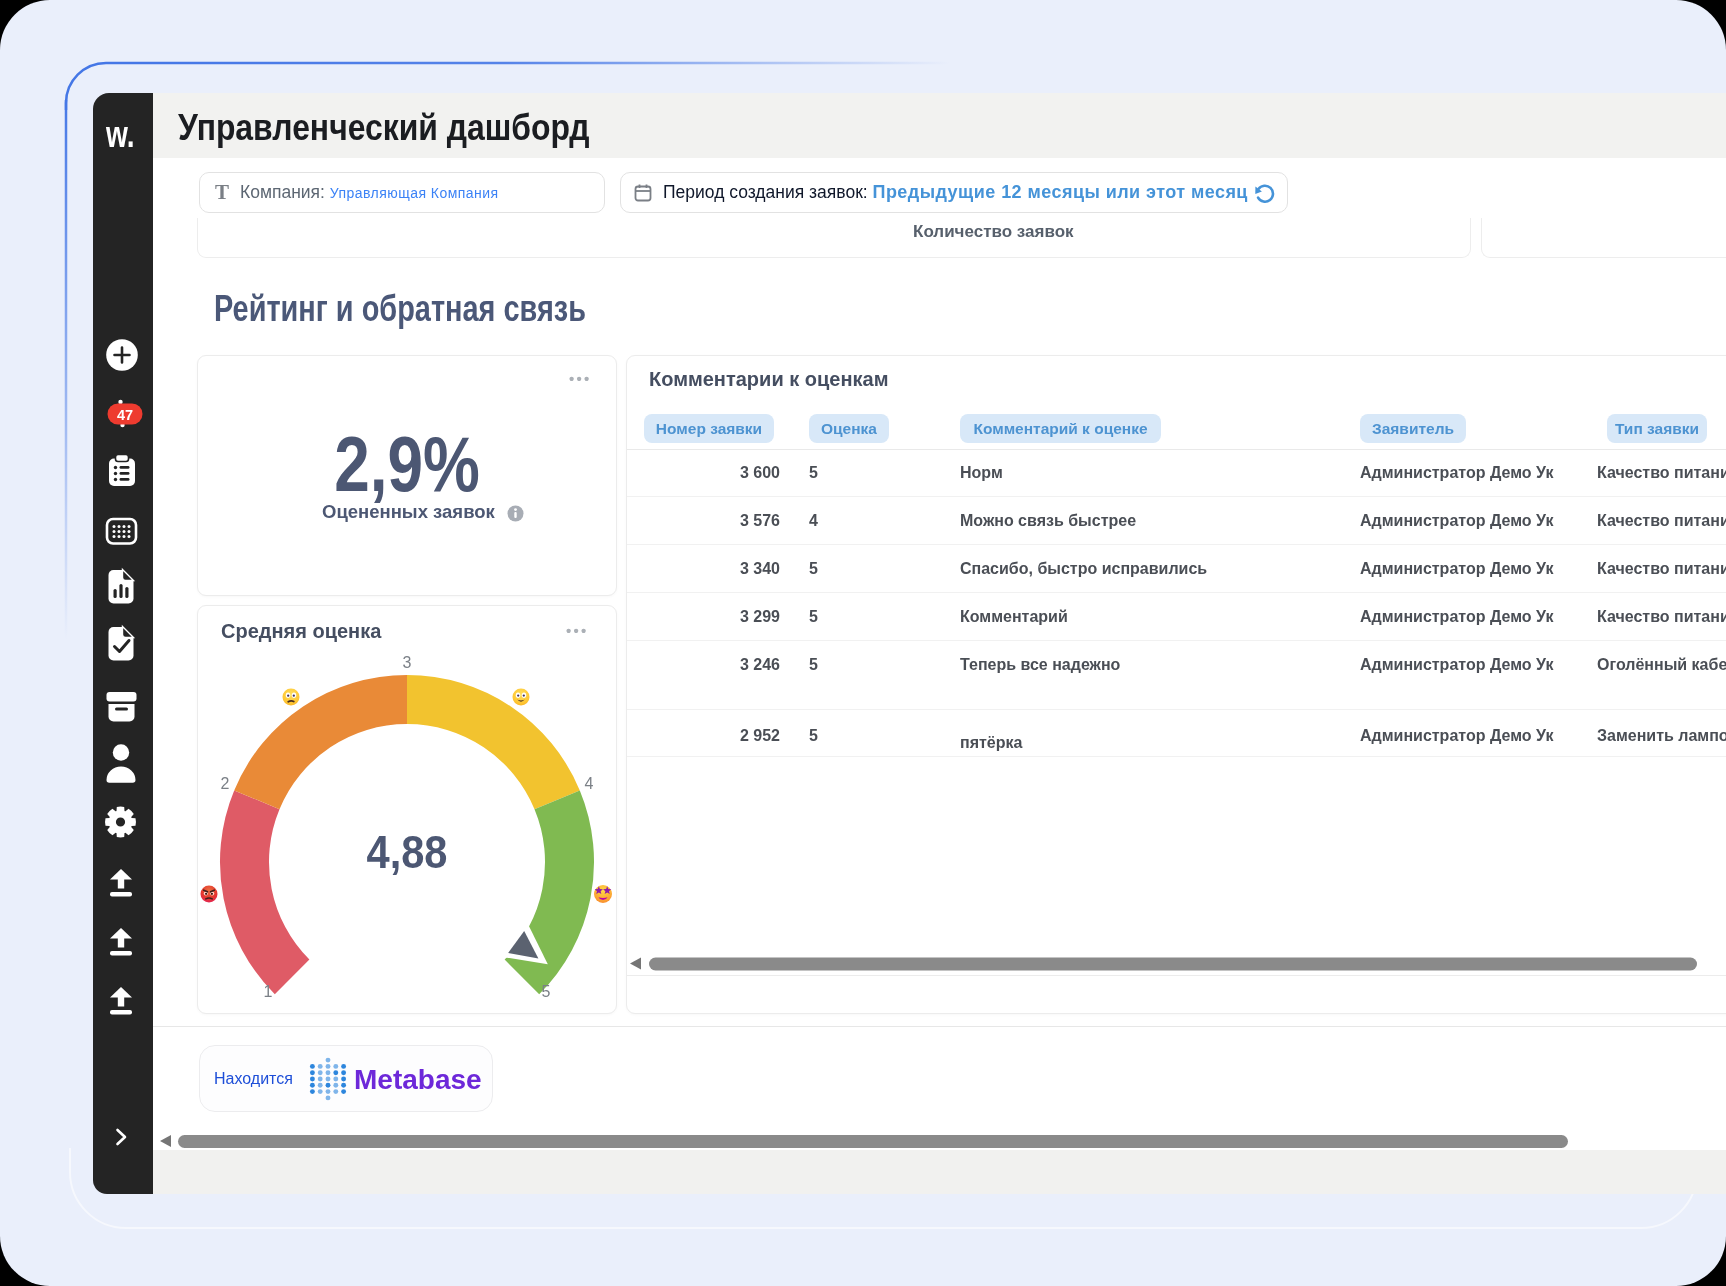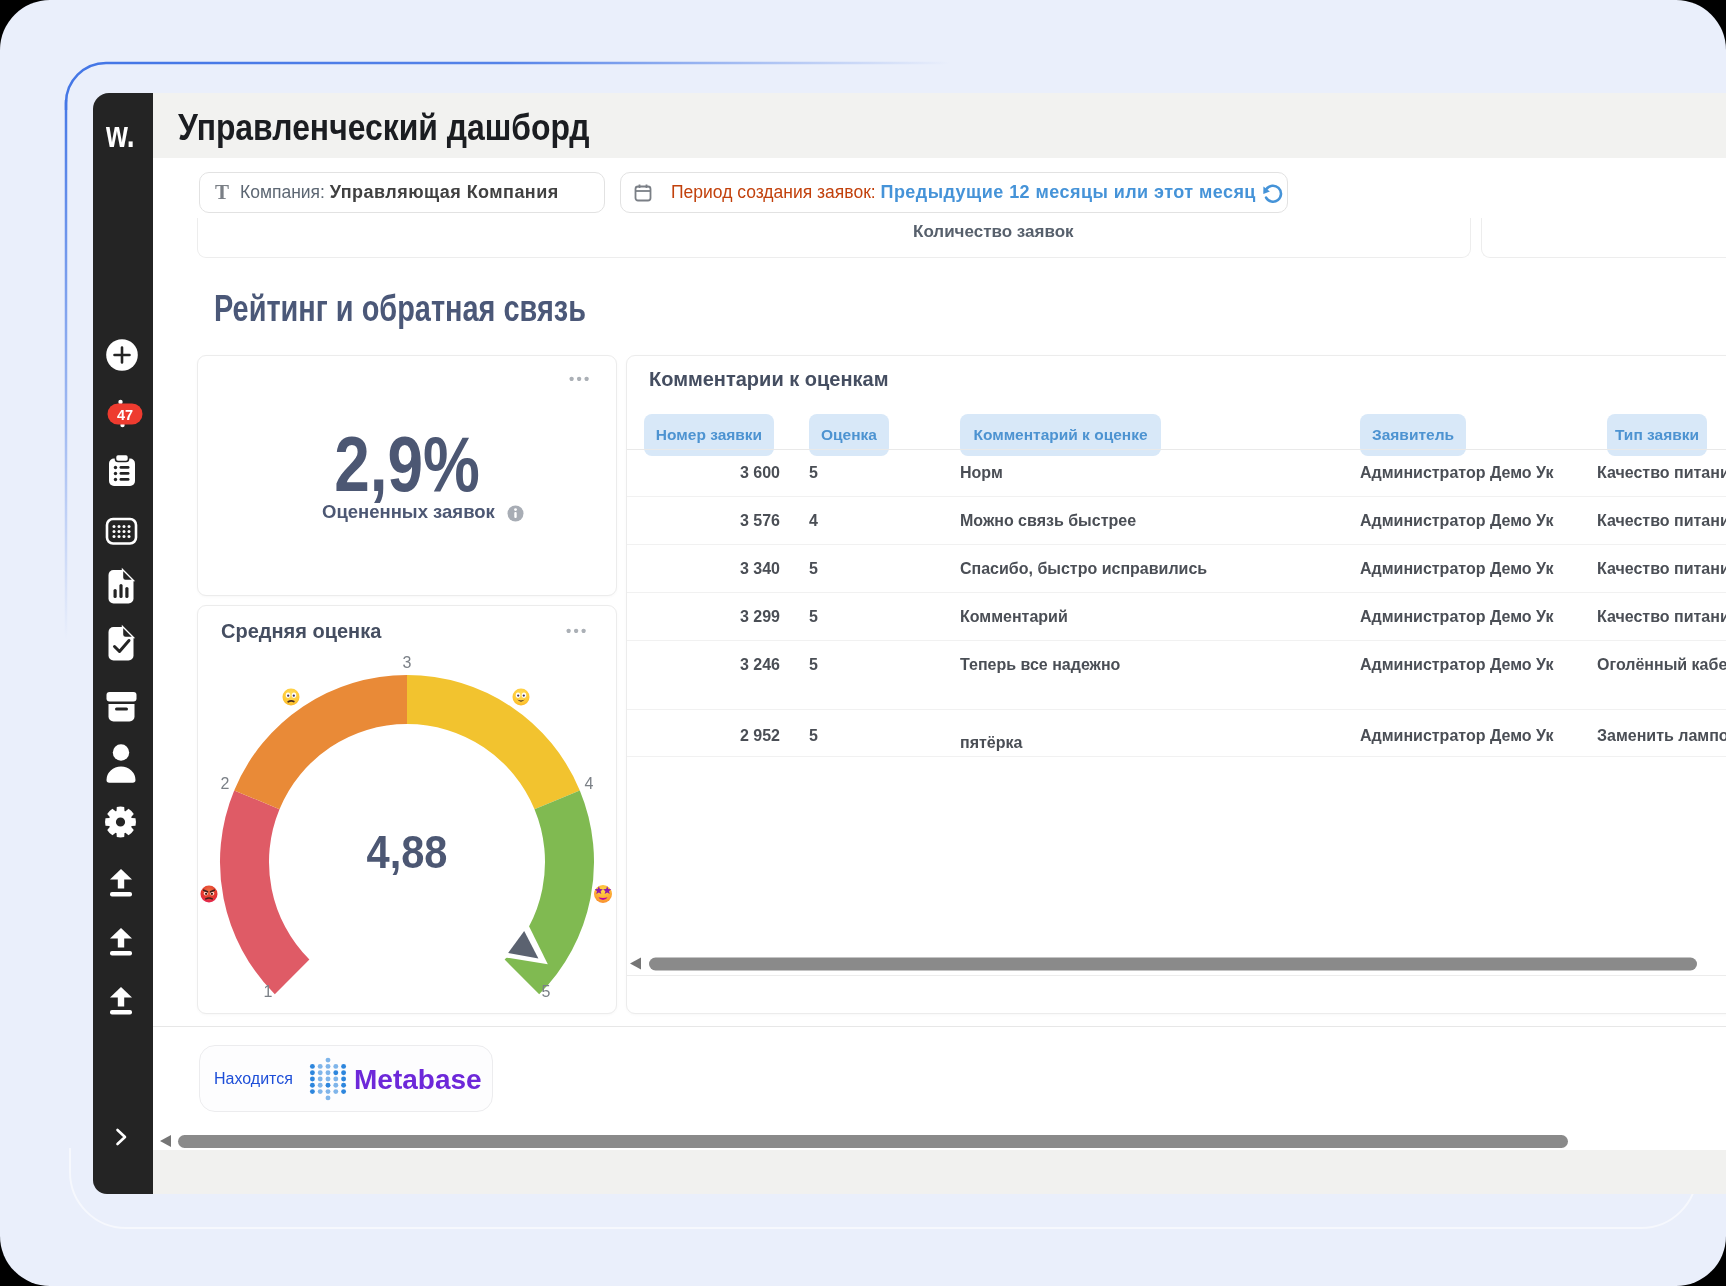--- a/index.html
+++ b/index.html
@@ -7,21 +7,21 @@
 body,div,span,td{font-family:"Liberation Sans",sans-serif}
 .abs{position:absolute}
 #canvas{position:absolute;left:0;top:0;width:1726px;height:1286px;background:#eaeffb;border-radius:50px;overflow:hidden}
 #sidebar{position:absolute;left:93px;top:93px;width:60px;height:1101px;background:#242424;border-radius:16px 0 0 14px}
 #hdr{position:absolute;left:153px;top:93px;width:1573px;height:65px;background:#f2f2f0}
 #content{position:absolute;left:153px;top:158px;width:1573px;height:992px;background:#ffffff}
 #footband{position:absolute;left:153px;top:1150px;width:1573px;height:44px;background:#f1f1ef}
 .card{position:absolute;background:#fff;border:1px solid #ececec;border-radius:9px;box-shadow:0 1px 3px rgba(0,0,0,0.03)}
 .chip{position:absolute;top:172px;height:41px;background:#fff;border:1px solid #e2e2e2;border-radius:10px;display:flex;align-items:center}
 .dots3{position:absolute;color:#abb0b6;font-size:15px;letter-spacing:2.2px;font-weight:700}
-.pill{position:absolute;top:414px;height:42px;background:#d8e8f8;border-radius:8px;color:#4d93d1;font-size:15.5px;font-weight:700;display:flex;align-items:center;justify-content:center}
+.pill{position:absolute;top:414px;height:29px;background:#d8e8f8;border-radius:8px;color:#4d93d1;font-size:15.5px;font-weight:700;display:flex;align-items:center;justify-content:center}
 .rsep{position:absolute;left:627px;width:1099px;height:1px;background:#f1f1f1}
 .cell{position:absolute;font-size:16px;font-weight:700;color:#4a4e55;white-space:nowrap}
 .num{position:absolute;left:660px;top:0;width:120px;text-align:right;font-size:16px;font-weight:700;color:#4a4e55}
 </style>
 </head>
 <body>
 <div id="canvas">
 
   <svg class="abs" style="left:0;top:0" width="1726" height="1286" viewBox="0 0 1726 1286" fill="none">
     <path d="M 70 1148 L 70 1172 A 56 56 0 0 0 126 1228 L 1641 1228 A 56 56 0 0 0 1697 1172 L 1697 1125" stroke="rgba(255,255,255,0.55)" stroke-width="2"></path>
@@ -43,30 +43,30 @@
 
   <div id="hdr"></div>
   <div id="content"></div>
   <div id="footband"></div>
   <div id="sidebar"></div>
   <div class="abs" style="left:178px;top:107px;font-size:37px;font-weight:700;color:#1b1d21;transform:scaleX(0.862);transform-origin:0 0">Управленческий дашборд</div>
 
   <div class="chip" style="left:199px;width:406px">
     <span style="font-family:'Liberation Serif',serif;font-weight:700;font-size:21px;color:#7a7f86;margin-left:15px">T</span>
     <span style="font-size:17.5px;color:#5d6773;margin-left:11px">Компания:&nbsp;</span>
-    <span style="font-size:18px;color:#404040;font-weight:700;letter-spacing:0.45px">Управляющая Компания</span>
+    <span style="font-size:14px;color:#3b82f6;font-weight:400;letter-spacing:0.45px">Управляющая Компания</span>
   </div>
   <div class="chip" style="left:620px;width:668px">
     <svg width="20" height="20" viewBox="0 0 20 20" style="margin-left:12px" fill="none" stroke="#7a7f86" stroke-width="1.8">
       <rect x="2.5" y="3.5" width="15" height="14" rx="2.5"></rect>
       <line x1="2.5" y1="8" x2="17.5" y2="8"></line>
       <line x1="6.5" y1="1.5" x2="6.5" y2="5"></line>
       <line x1="13.5" y1="1.5" x2="13.5" y2="5"></line>
     </svg>
-    <span style="font-size:17.5px;color:#c2410c;margin-left:18px">Период создания заявок:&nbsp;</span>
+    <span style="font-size:17.5px;color:#0f172a;margin-left:10px">Период создания заявок:&nbsp;</span>
     <span style="font-size:18px;color:#4593d8;font-weight:700;letter-spacing:0.45px">Предыдущие 12 месяцы или этот месяц</span>
     <svg width="24" height="24" viewBox="0 0 24 24" style="margin-left:5px">
       <path d="M 5.45 8.11 A 8 8 0 1 1 5.07 16.7" fill="none" stroke="#4593d8" stroke-width="2.6" stroke-linecap="round"></path>
       <polygon points="2.3,12.9 8.9,10.4 2.4,5.6" fill="#4593d8"></polygon>
     </svg>
   </div>
 
   <div class="abs" style="left:197px;top:218px;width:1274px;height:40px;background:#fff;border:1px solid #ededed;border-top:none;border-radius:0 0 9px 9px"></div>
   <div class="abs" style="left:1481px;top:218px;width:260px;height:40px;background:#fff;border:1px solid #ededed;border-top:none;border-right:none;border-radius:0 0 0 9px"></div>
   <div class="abs" style="left:913px;top:222px;width:200px;font-size:17px;font-weight:700;color:#57606c">Количество заявок</div>

